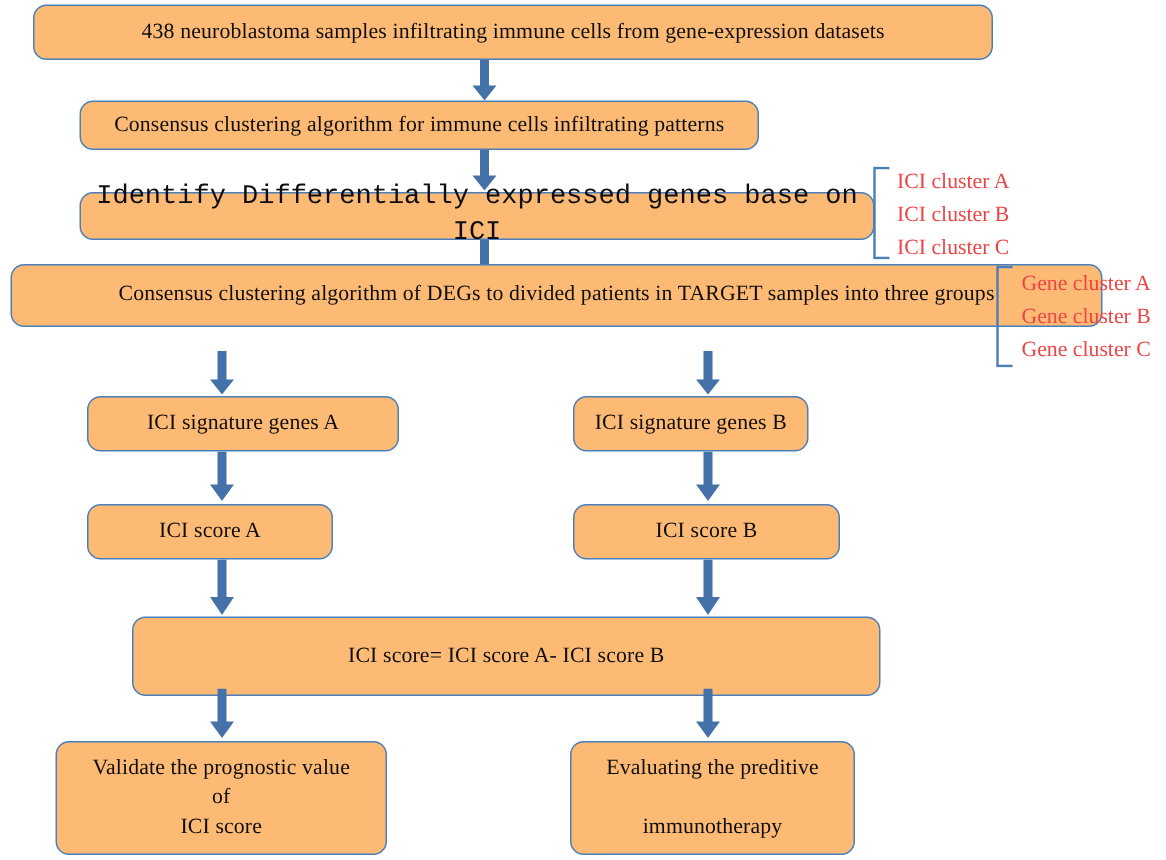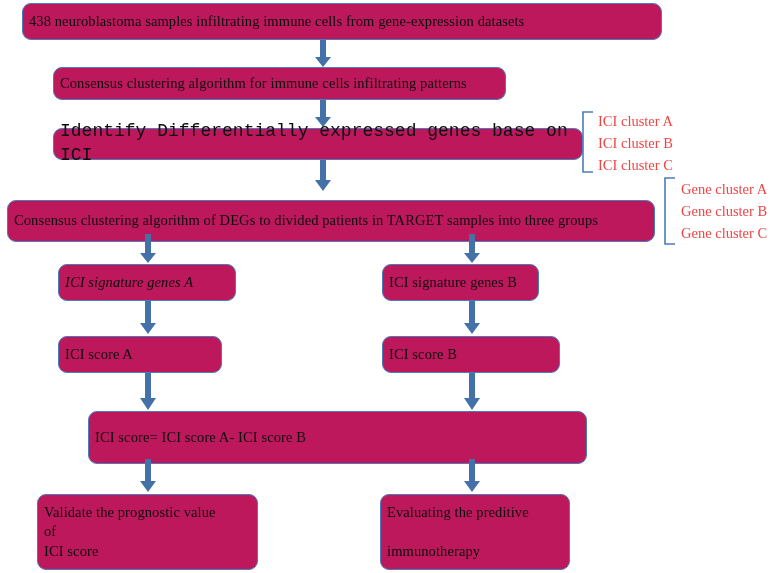--- a/index.html
+++ b/index.html
@@ -15,25 +15,25 @@
     overflow: hidden;
     font-family: "Liberation Serif", "DejaVu Serif", serif;
   }
 
   
   .box {
     position: absolute;
     box-sizing: border-box;
     border: 1.2px solid #4a7ebb;
     border-radius: 9px;
-    background: #be185d;
+    background: #fdba74;
     display: flex;
     align-items: center;
     justify-content: center;
-    text-align: left;
+    text-align: center;
     color: #0d0d0d;
     font-size: 14.5px;
     line-height: 1.32;
     letter-spacing: 0.1px;
     padding: 2px 6px;
   }
   .box.sans {
     font-family: Liberation Mono, monospace;
     font-size: 18px;
     letter-spacing: 0px;
@@ -101,21 +101,21 @@
     <span class="lbl">ICI cluster B</span>
     <span class="lbl">ICI cluster C</span>
   </div>
 
   <div class="arrow" style="left:313px; top:160px; width:20px; height:32px;">
     <svg viewBox="0 0 20 32" preserveAspectRatio="none" aria-hidden="true">
       <polygon points="7,0 13,0 13,20 18,20 10,31 2,20 7,20" fill="#4472a8"></polygon>
     </svg>
   </div>
 
-  <div class="box" style="left:7px; top:200px; width:648px; height:42px;">
+  <div class="box" style="left:7px; top:176px; width:728px; height:42px;">
     <span class="txt">Consensus clustering algorithm  of DEGs to divided patients in TARGET samples into three groups</span>
   </div>
 
   <div class="bracket" style="left:662px; top:177px; width:14px; height:68px;">
     <svg viewBox="0 0 14 68" preserveAspectRatio="none" aria-hidden="true">
       <path d="M13 1 L3 1 L3 67 L13 67" fill="none" stroke="#4a7ebb" stroke-width="1.6"></path>
     </svg>
   </div>
   <div class="labels" style="left:681px; top:178px;">
     <span class="lbl">Gene cluster A</span>
@@ -128,21 +128,21 @@
       <polygon points="7,0 13,0 13,19 18,19 10,29 2,19 7,19" fill="#4472a8"></polygon>
     </svg>
   </div>
 
   <div class="arrow" style="left:462px; top:234px; width:20px; height:30px;">
     <svg viewBox="0 0 20 30" preserveAspectRatio="none" aria-hidden="true">
       <polygon points="7,0 13,0 13,19 18,19 10,29 2,19 7,19" fill="#4472a8"></polygon>
     </svg>
   </div>
 
-  <div class="box" style="left:58px; top:264px; width:178px; height:37px;font-style:italic;">
+  <div class="box" style="left:58px; top:264px; width:208px; height:37px;">
     <span class="txt">ICI signature  genes A</span>
   </div>
 
   <div class="box" style="left:382px; top:264px; width:157px; height:37px;">
     <span class="txt">ICI signature  genes B</span>
   </div>
 
   <div class="arrow" style="left:138px; top:301px; width:20px; height:34px;">
     <svg viewBox="0 0 20 34" preserveAspectRatio="none" aria-hidden="true">
       <polygon points="7,0 13,0 13,22 18,22 10,33 2,22 7,22" fill="#4472a8"></polygon>

